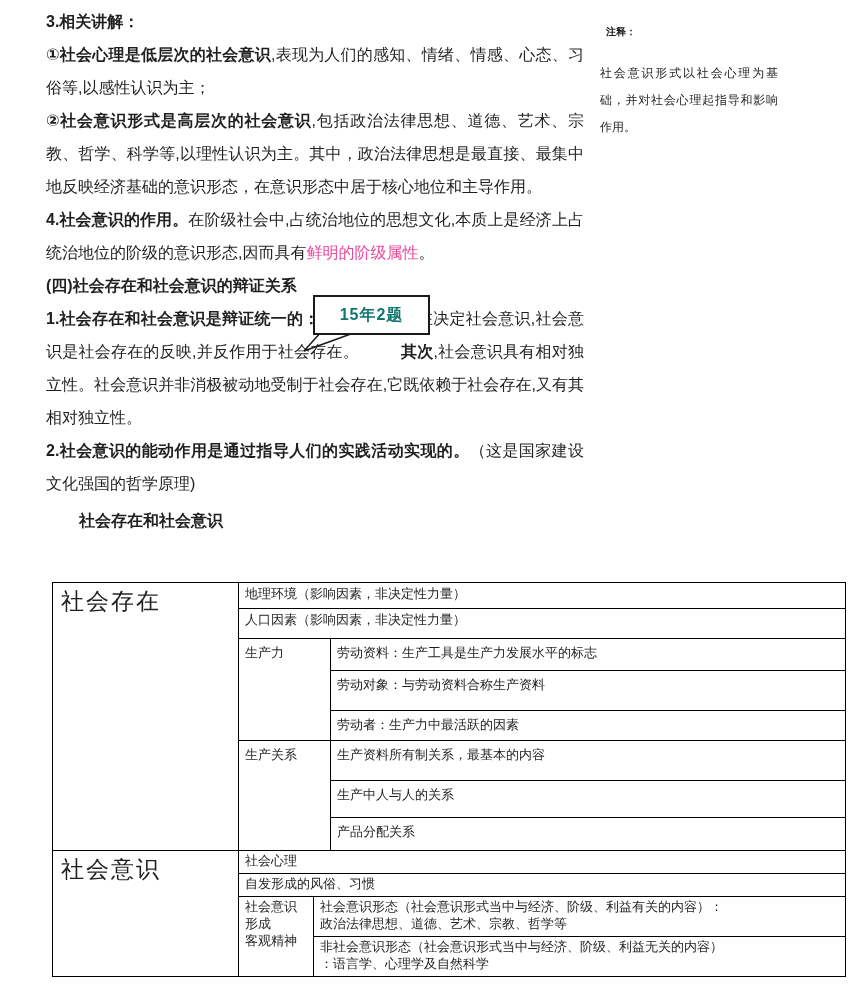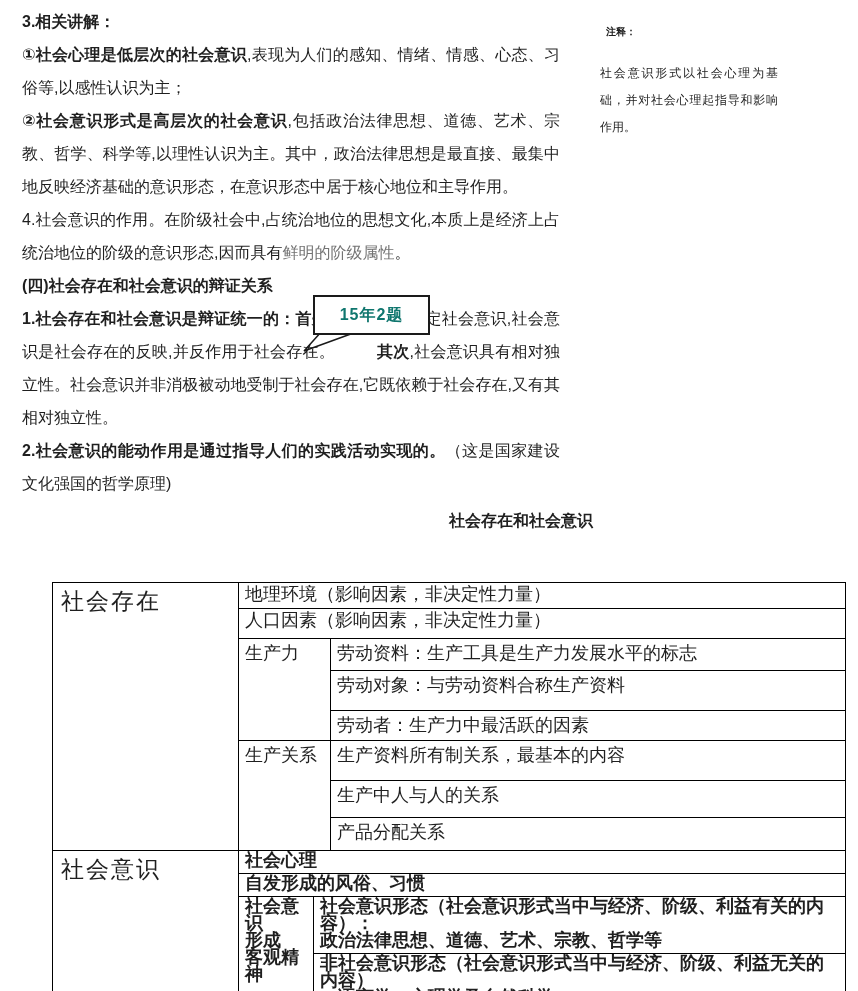--- a/index.html
+++ b/index.html
@@ -1,61 +1,61 @@
 <!DOCTYPE html>
 <html><head>
 <meta charset="utf-8">
 <style>
   html,body{margin:0;padding:0;background:#ffffff;}
   .page{position:relative;width:858px;height:991px;background:#fff;overflow:hidden;
         font-family:"Liberation Sans","DejaVu Sans",sans-serif;color:#1f1f1f;}
 
   
-  .main-col{position:absolute;left:22px;top:5px;width:538px;}
+  .main-col{position:absolute;left:46px;top:5px;width:538px;}
   .para{margin:0;font-size:16px;line-height:33px;text-align:justify;}
   .para.heading{}
   .sec-title{margin:4px 0 0 0;font-size:16px;line-height:33px;font-weight:bold;
-             text-align:right;position:relative;left:33px;}
+             text-align:left;position:relative;left:33px;}
 
   
   .note-col{position:absolute;left:600px;top:22px;width:178px;}
   .note-title{font-size:10px;font-weight:bold;line-height:20px;margin:0 0 18px 6px;}
   .note-body{font-size:12px;line-height:27px;margin:0;text-align:justify;}
 
   
   .callout{position:absolute;left:313px;top:295px;width:113px;height:36px;
            border:2px solid #1a1a1a;background:#fff;display:flex;
            align-items:center;justify-content:center;z-index:2;}
   .callout-label{font-size:16px;font-weight:bold;letter-spacing:1px;}
   .callout-tail{position:absolute;left:295px;top:329px;z-index:1;}
 
   
   .table-wrap{position:absolute;left:52px;top:582px;}
   table.t{border-collapse:collapse;table-layout:fixed;}
   table.t td{border:1px solid #000;vertical-align:top;padding:2px 6px;
-             font-size:18px;line-height:18px;white-space:pre-line;overflow:hidden;}
+             font-size:13px;line-height:18px;white-space:pre-line;overflow:hidden;}
   table.t td.big{font-size:23px;letter-spacing:2px;padding:4px 8px;line-height:28px;}
   table.t td.sub{padding-top:5px;}
   table.t td.body{padding-top:5px;}
-  table.t td.tight{padding-top:1px;padding-bottom:4px;line-height:17px;font-weight:bold;}
+  table.t td.tight{padding-top:1px;padding-bottom:4px;line-height:17px;}
   table.t2{margin-top:-1px;}
   tr.r26{height:26px;} tr.r30{height:30px;} tr.r32{height:32px;} tr.r40{height:40px;}
   tr.r37{height:37px;padding-left:12px;} tr.r33{height:33px;} tr.r20{height:20px;} tr.r17{height:17px;margin-top:28px;}
   tr.r40b{height:40px;} tr.r38{height:38px;}
 </style>
 </head>
 <body>
 
 <div class="page">
 
   <div class="main-col">
     <p class="para"><span style="font-weight: bold;">3.相关讲解：</span></p>
     <p class="para"><span style="font-weight: bold;">①社会心理是低层次的社会意识</span><span>,表现为人们的感知、情绪、情感、心态、习俗等,以感性认识为主；</span></p>
     <p class="para"><span style="font-weight: bold;">②社会意识形式是高层次的社会意识</span><span>,包括政治法律思想、道德、艺术、宗教、哲学、科学等,以理性认识为主。其中，政治法律思想是最直接、最集中地反映经济基础的意识形态，在意识形态中居于核心地位和主导作用。</span></p>
-    <p class="para"><span style="font-weight: normal;">4.社会意识的作用。</span><span>在阶级社会中,占统治地位的思想文化,本质上是经济上占统治地位的阶级的意识形态,因而具有</span><span style="color: #737373;">鲜明的阶级属性</span><span>。</span></p>
+    <p class="para"><span style="font-weight: bold;">4.社会意识的作用。</span><span>在阶级社会中,占统治地位的思想文化,本质上是经济上占统治地位的阶级的意识形态,因而具有</span><span style="color: #ec4899;">鲜明的阶级属性</span><span>。</span></p>
     <p class="para heading"><span style="font-weight: bold;">(四)社会存在和社会意识的辩证关系</span></p>
     <p class="para"><span style="font-weight: bold;">1.社会存在和社会意识是辩证统一的：首先，</span><span>社会存在决定社会意识,社会意识是社会存在的反映,并反作用于社会存在。</span><span style="font-weight: bold; margin-left: 42px;">其次</span><span>,社会意识具有相对独立性。社会意识并非消极被动地受制于社会存在,它既依赖于社会存在,又有其相对独立性。</span></p>
     <p class="para"><span style="font-weight: bold;">2.社会意识的能动作用是通过指导人们的实践活动实现的。</span><span>（这是国家建设文化强国的哲学原理)</span></p>
     <p class="sec-title">社会存在和社会意识</p>
   </div>
 
   <div class="note-col">
     <p class="note-title">注释：</p>
     <p class="note-body">社会意识形式以社会心理为基础，并对社会心理起指导和影响作用。</p>
   </div>

